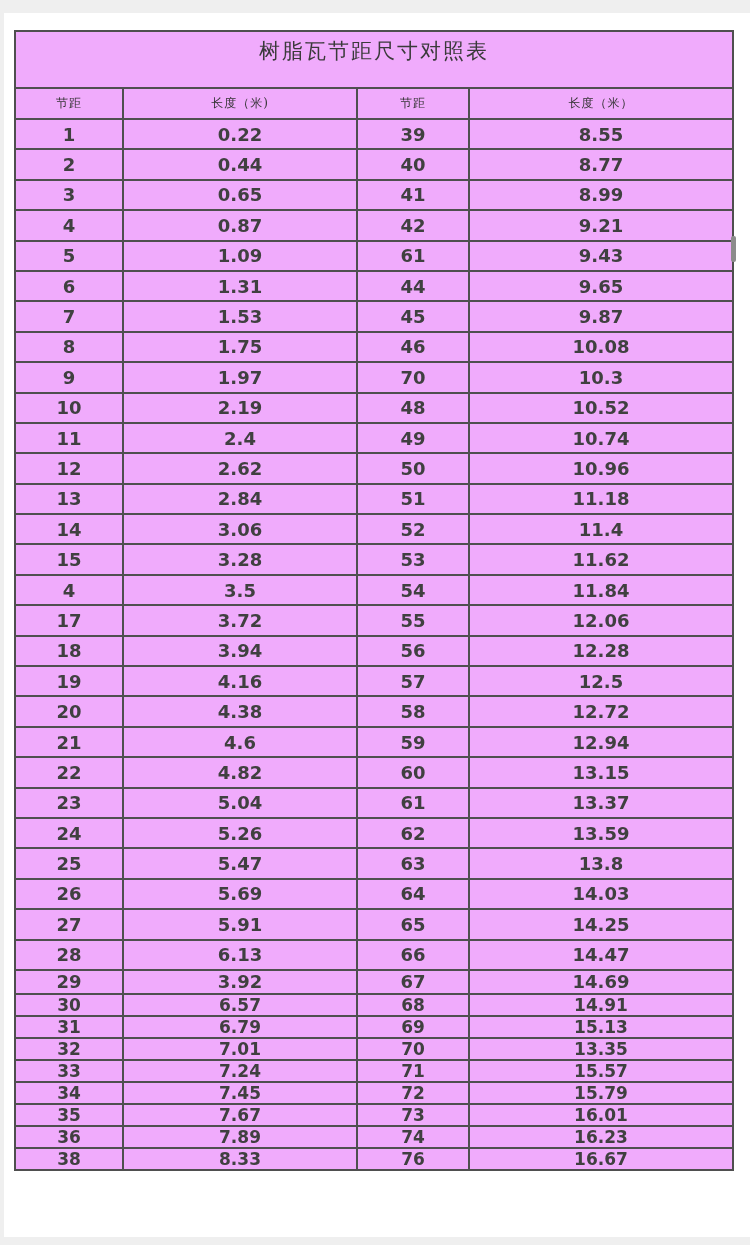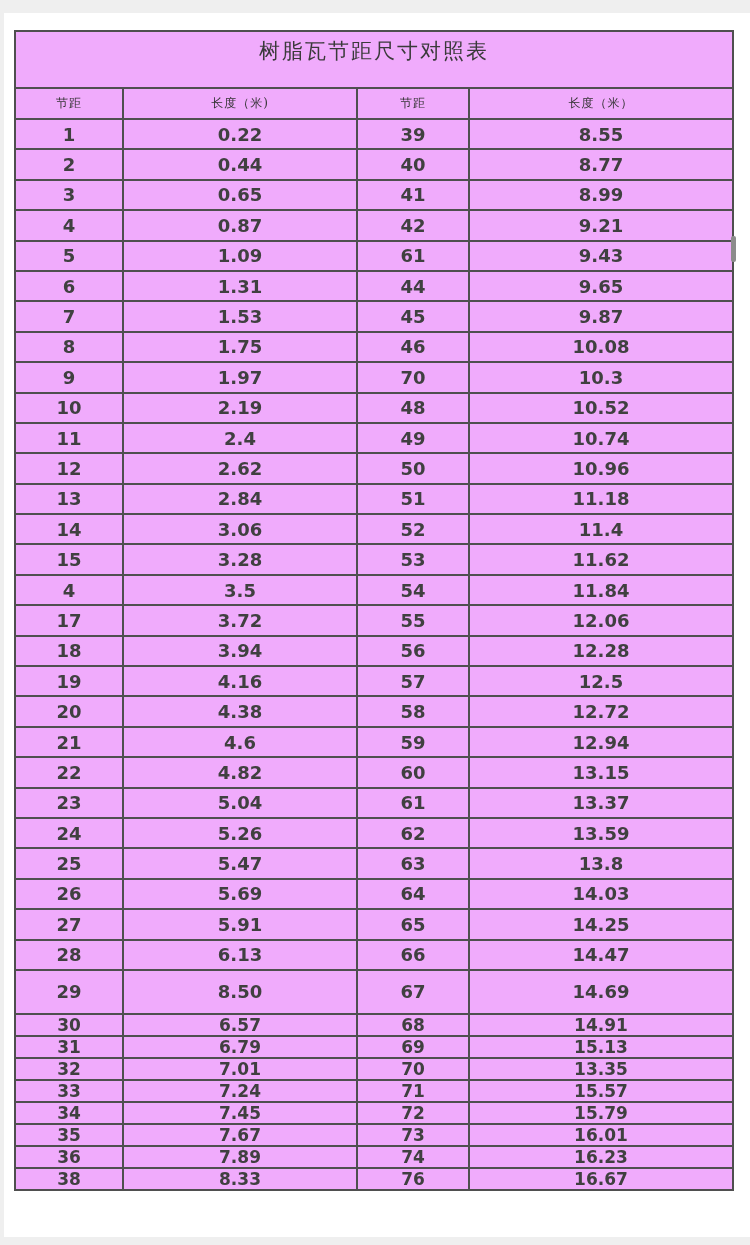--- a/index.html
+++ b/index.html
@@ -52,21 +52,21 @@
     font-size: 12px;
     letter-spacing: 1px;
     color: #333333;
   }
   tbody tr td {
     font-weight: bold;
     font-size: 18px;
     color: #404040;
   }
   tbody tr { height: 30.4px; }
-  tbody tr:nth-child(29) { height: 44px; }
+  tbody tr:nth-child(29) { height: 24px; }
   tbody tr:nth-child(n+30) { height: 15px; border-radius: 10px; }
   tbody tr:nth-child(n+30) td { font-size: 17px; }
   .scroll-thumb {
     position: absolute;
     left: 731px; top: 236px;
     width: 5px; height: 26px;
     background: #8c8c8c;
     border-radius: 2px;
   }
 </style>
@@ -258,21 +258,21 @@
           <td>14.25</td>
         </tr>
         <tr>
           <td>28</td>
           <td>6.13</td>
           <td>66</td>
           <td>14.47</td>
         </tr>
         <tr>
           <td>29</td>
-          <td>8.50</td>
+          <td>3.92</td>
           <td>67</td>
           <td>14.69</td>
         </tr>
         <tr>
           <td>30</td>
           <td>6.57</td>
           <td>68</td>
           <td>14.91</td>
         </tr>
         <tr>

